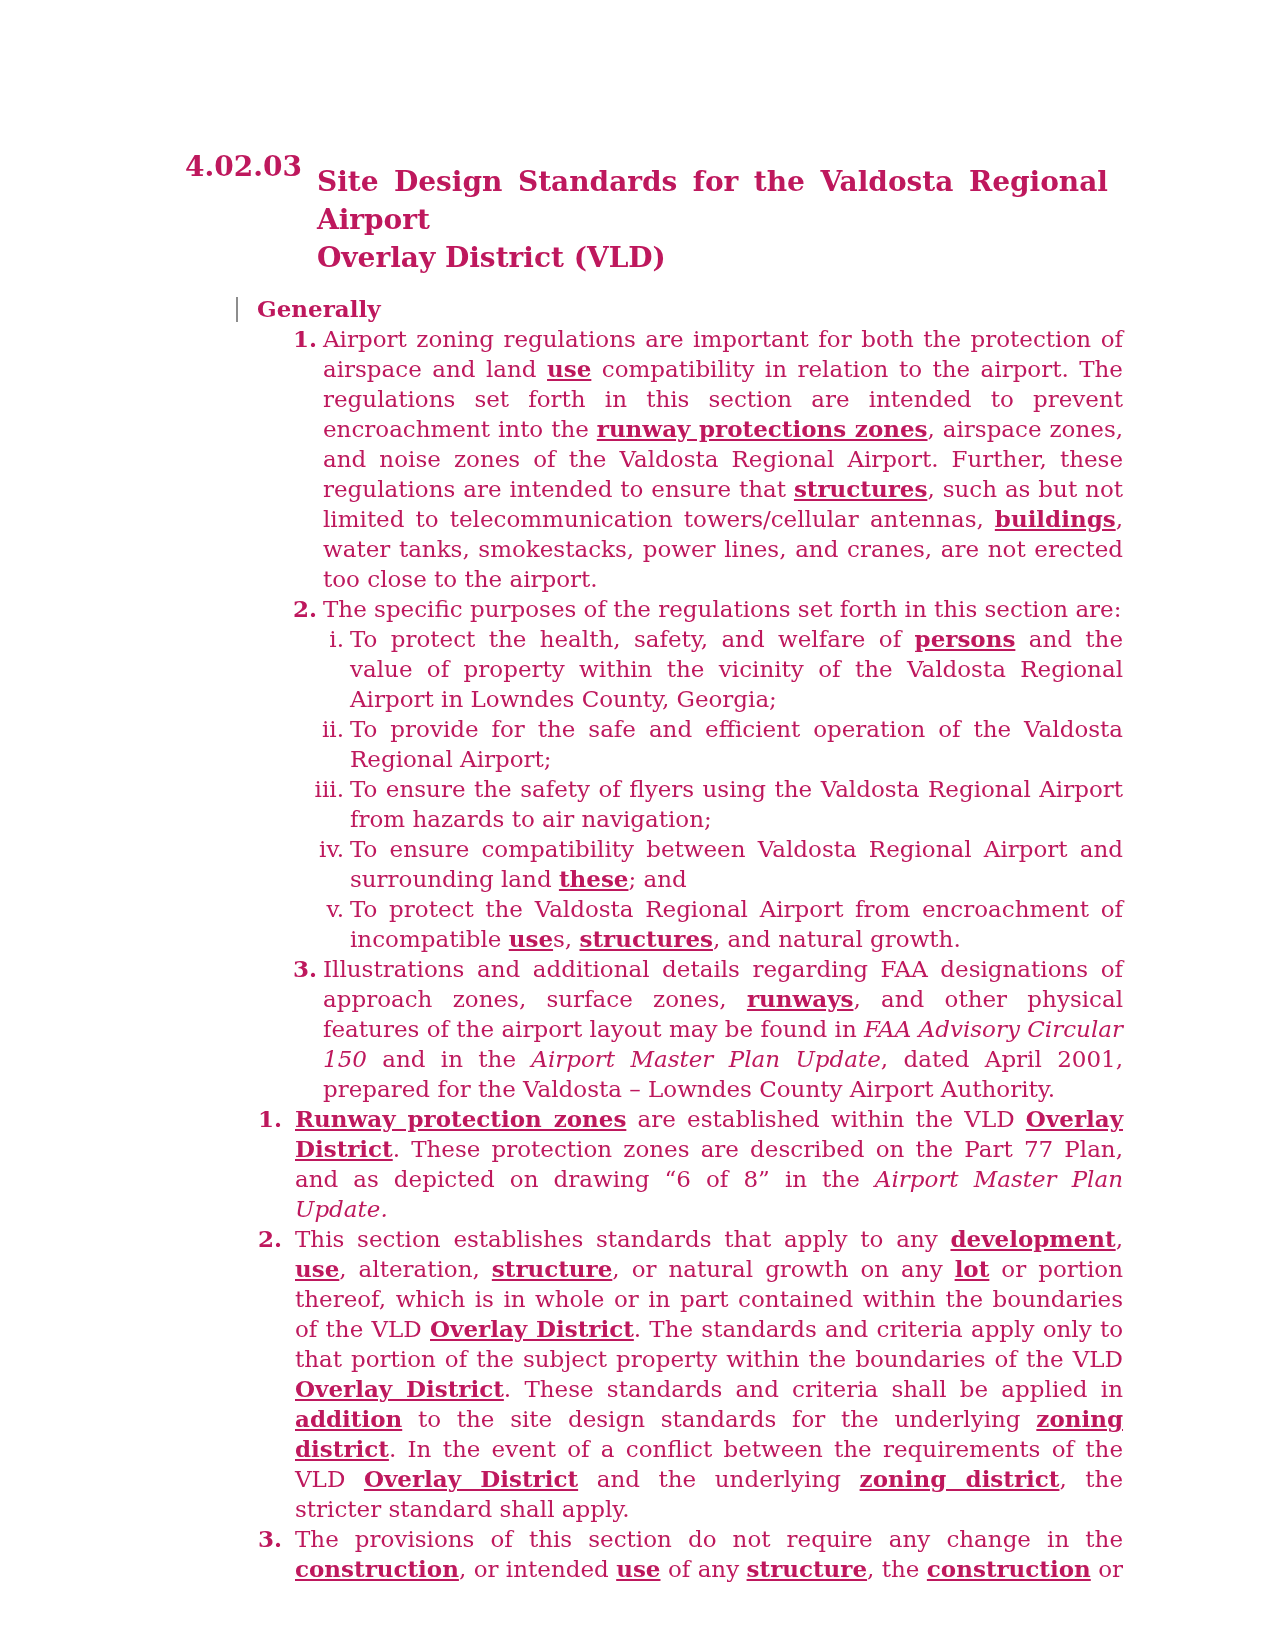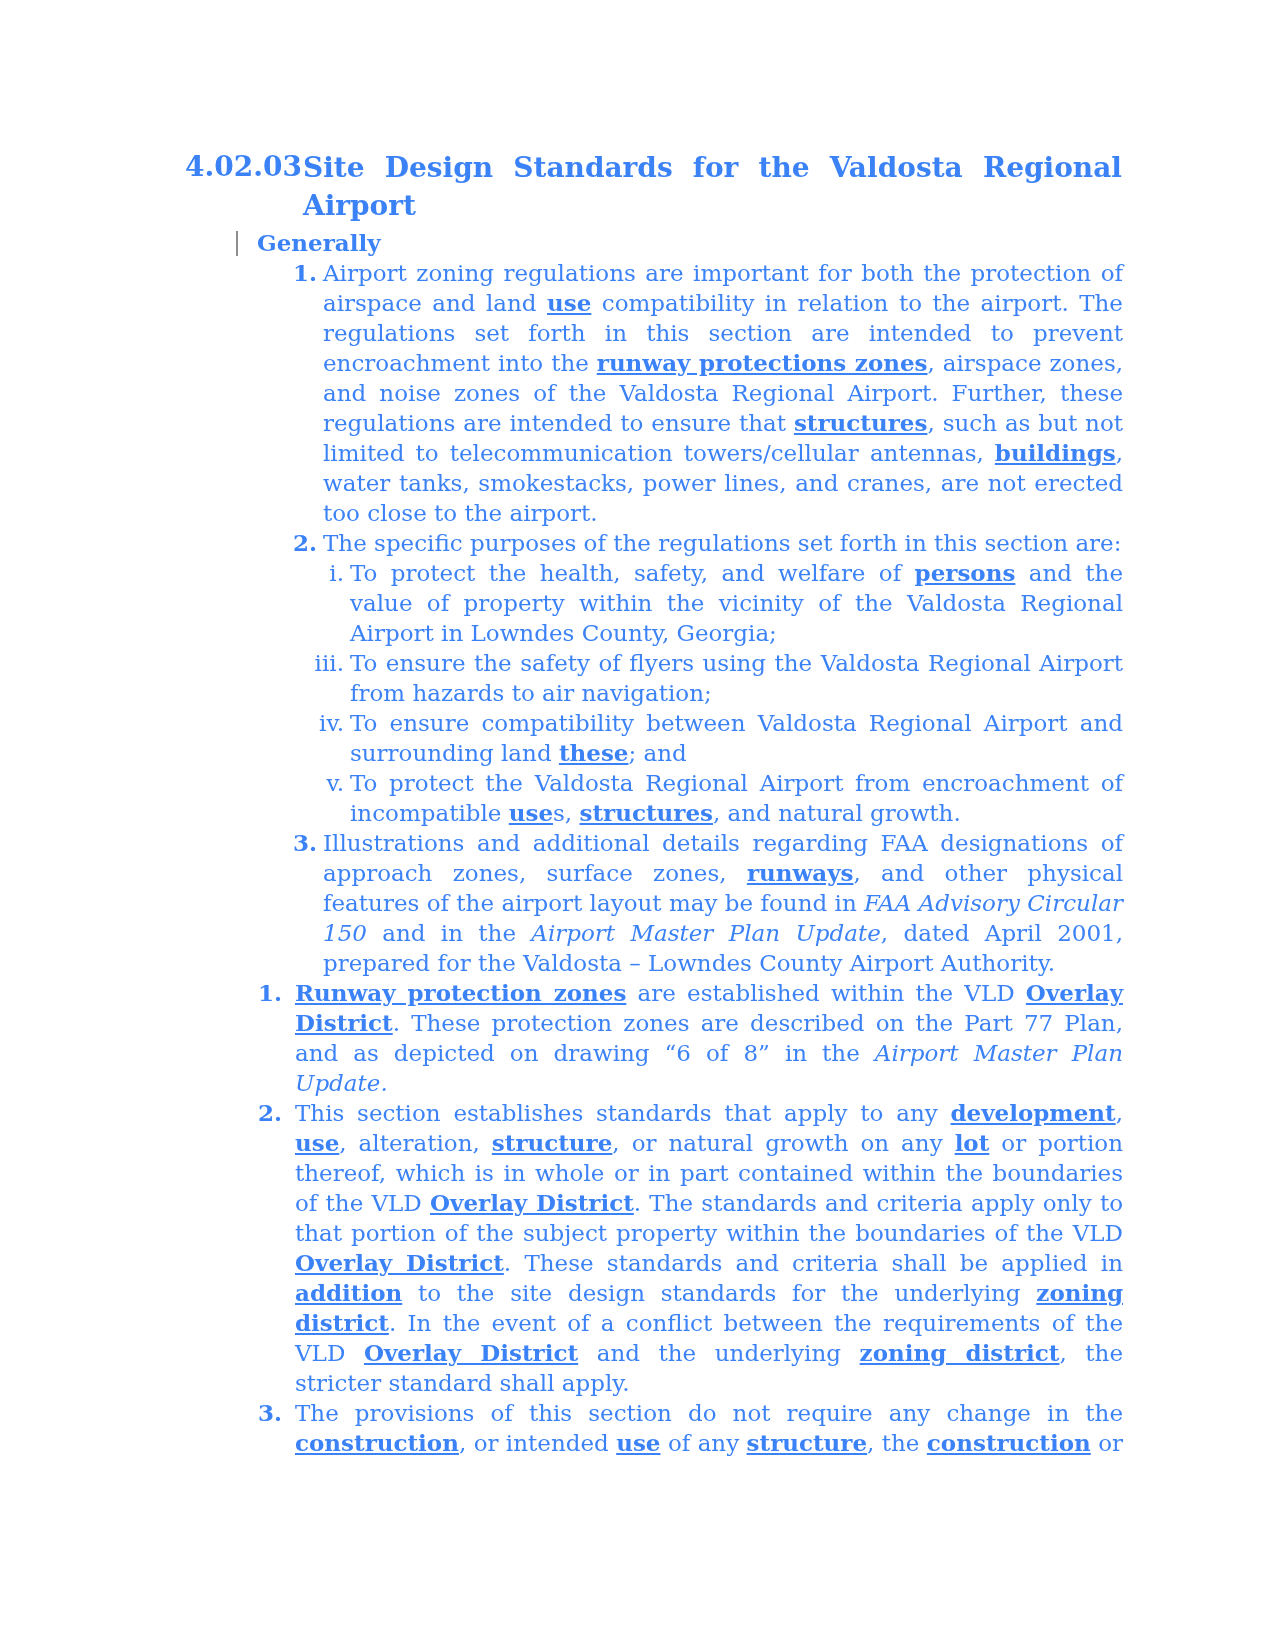--- a/index.html
+++ b/index.html
@@ -1,32 +1,32 @@
 <!DOCTYPE html>
 <html><head>
 <meta charset="utf-8">
 <style>
   html, body { margin: 0; padding: 0; background: #ffffff; }
   .page {
     width: 1275px; height: 1650px;
     position: relative;
     background: #ffffff;
-    color: #3b82f6;
+    color: #be185d;
     font-family: "DejaVu Serif", "Liberation Serif", serif;
     overflow: hidden;
   }
   .content {
     position: absolute;
     left: 185px; top: 148px;
     width: 938px;
   }
   
   .title-row { display: flex; font-weight: bold; font-size: 28px; line-height: 38px; }
   .sec-num { flex: 0 0 110px; }
-  .sec-title { flex: 1; margin: 1px; font-size: inherit; font-weight: inherit; }
+  .sec-title { flex: 1; margin: 15px; font-size: inherit; font-weight: inherit; }
   .title-line { display: block; }
   .title-line.first { text-align: justify; text-align-last: justify; }
   
   .generally-row { position: relative; margin-left: 72px; margin-top: 2px; }
   .generally-row h2 { margin: 0; font-size: 23px; line-height: 30px; font-weight: bold; }
   .change-bar {
     position: absolute; left: -21px; top: 3px;
     width: 2px; height: 25px; background: #8d8d8d;
   }
   
@@ -54,20 +54,21 @@
 </head>
 <body>
 
 <div class="page">
   <div class="content">
 
     <div class="title-row">
       <span class="sec-num">4.02.03</span>
       <h1 class="sec-title">
         <span class="title-line first">Site Design Standards for the Valdosta Regional Airport</span>
+        <span class="title-line">Overlay District (VLD)</span>
       </h1>
     </div>
 
     <div class="generally-row">
       <span class="change-bar"></span>
       <h2>Generally</h2>
     </div>
 
     <div class="inner-list">
 
@@ -77,20 +78,24 @@
       </div>
 
       <div class="li">
         <span class="marker">2.</span>
         <div class="body">
           <div class="para">The specific purposes of the regulations set forth in this section are:</div>
           <div class="roman-list">
             <div class="roman-li">
               <span class="roman-marker">i.</span>
               <div class="roman-body"><span>To protect the health, safety, and welfare of </span><span class="b">persons</span><span> and the value of property within the vicinity of the Valdosta Regional Airport in Lowndes County, Georgia;</span></div>
+            </div>
+            <div class="roman-li">
+              <span class="roman-marker">ii.</span>
+              <div class="roman-body"><span>To provide for the safe and efficient operation of the Valdosta Regional Airport;</span></div>
             </div>
             <div class="roman-li">
               <span class="roman-marker">iii.</span>
               <div class="roman-body"><span>To ensure the safety of flyers using the Valdosta Regional Airport from hazards to air navigation;</span></div>
             </div>
             <div class="roman-li">
               <span class="roman-marker">iv.</span>
               <div class="roman-body"><span>To ensure compatibility between Valdosta Regional Airport and surrounding land </span><span class="b">these</span><span>; and</span></div>
             </div>
             <div class="roman-li">

